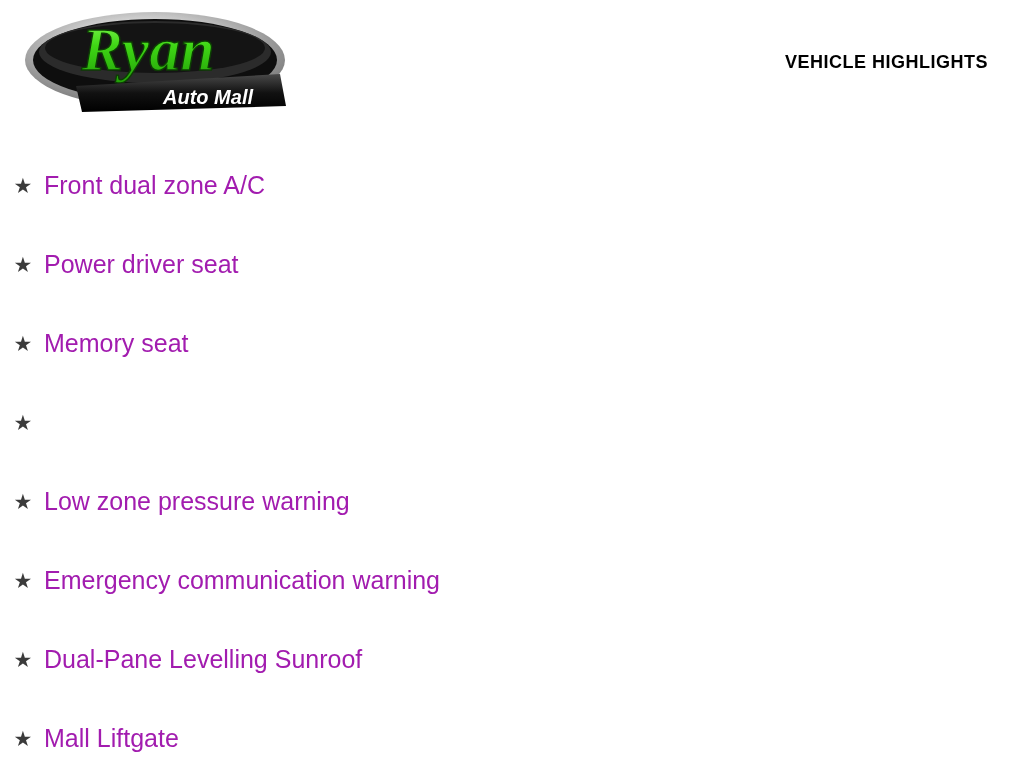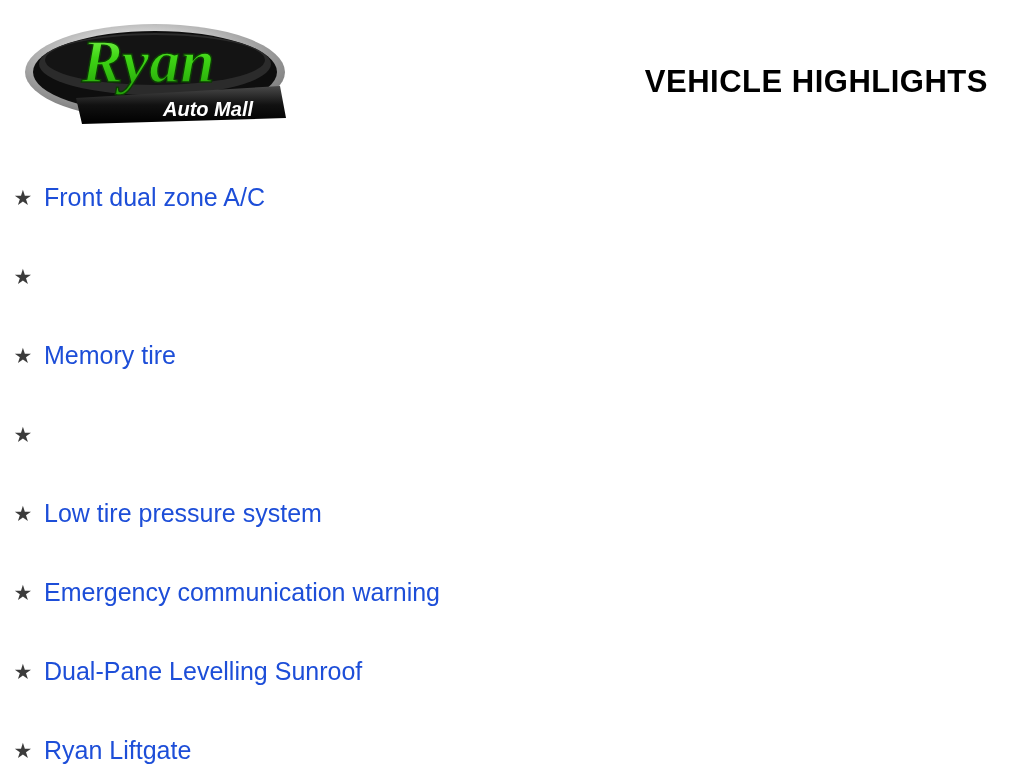--- a/index.html
+++ b/index.html
@@ -16,37 +16,36 @@
   .page {
     position: relative;
     width: 1024px;
     height: 768px;
   }
 
   
   .header {
     position: relative;
     height: 130px;
-    margin-top: 12px;
   }
   .logo {
     position: absolute;
     left: 18px;
     top: 8px;
     width: 275px;
     height: 112px;
   }
   .logo svg {
     display: block;
   }
   .doc-title {
     position: absolute;
     right: 36px;
     top: 52px;
-    font-size: 31px;
+    font-size: 18px;
     font-weight: bold;
     letter-spacing: 0.5px;
     color: #000000;
     white-space: nowrap;
   }
 
   
   .highlights {
     position: absolute;
     left: 0;
@@ -65,21 +64,21 @@
   .star-icon {
     flex: 0 0 auto;
     width: 26px;
     text-align: center;
     font-size: 21px;
     line-height: 1;
     color: #3b3b3b;
   }
   .highlight-label {
     font-size: 25px;
-    color: #1d4ed8;
+    color: #a21caf;
     margin-left: 8px;
     white-space: nowrap;
   }
 </style>
 </head>
 <body>
 
 <div class="page">
 
   <div class="header">
@@ -120,39 +119,40 @@
     <div class="doc-title">VEHICLE HIGHLIGHTS</div>
   </div>
 
   <ul class="highlights">
     <li class="highlight-item">
       <span class="star-icon">★</span>
       <span class="highlight-label">Front dual zone A/C</span>
     </li>
     <li class="highlight-item">
       <span class="star-icon">★</span>
+      <span class="highlight-label">Power driver seat</span>
     </li>
     <li class="highlight-item">
       <span class="star-icon">★</span>
-      <span class="highlight-label">Memory tire</span>
+      <span class="highlight-label">Memory seat</span>
     </li>
     <li class="highlight-item">
       <span class="star-icon">★</span>
     </li>
     <li class="highlight-item">
       <span class="star-icon">★</span>
-      <span class="highlight-label">Low tire pressure system</span>
+      <span class="highlight-label">Low zone pressure warning</span>
     </li>
     <li class="highlight-item">
       <span class="star-icon">★</span>
       <span class="highlight-label">Emergency communication warning</span>
     </li>
     <li class="highlight-item">
       <span class="star-icon">★</span>
       <span class="highlight-label">Dual-Pane Levelling Sunroof</span>
     </li>
     <li class="highlight-item">
       <span class="star-icon">★</span>
-      <span class="highlight-label">Ryan Liftgate</span>
+      <span class="highlight-label">Mall Liftgate</span>
     </li>
   </ul>
 
 </div>
 
 </body></html>

